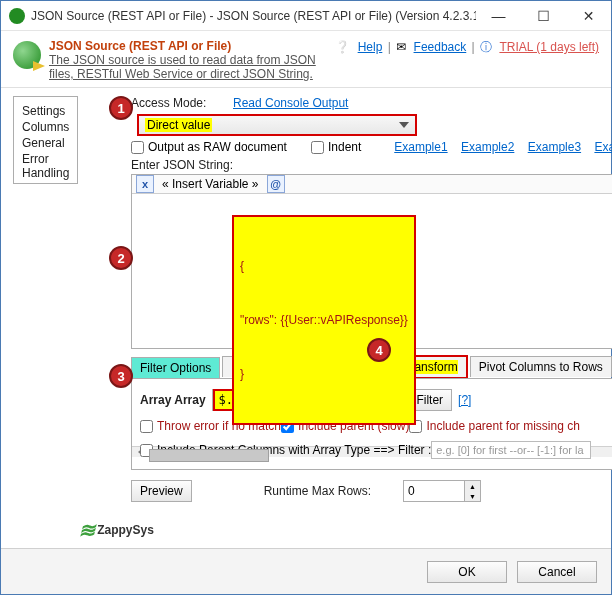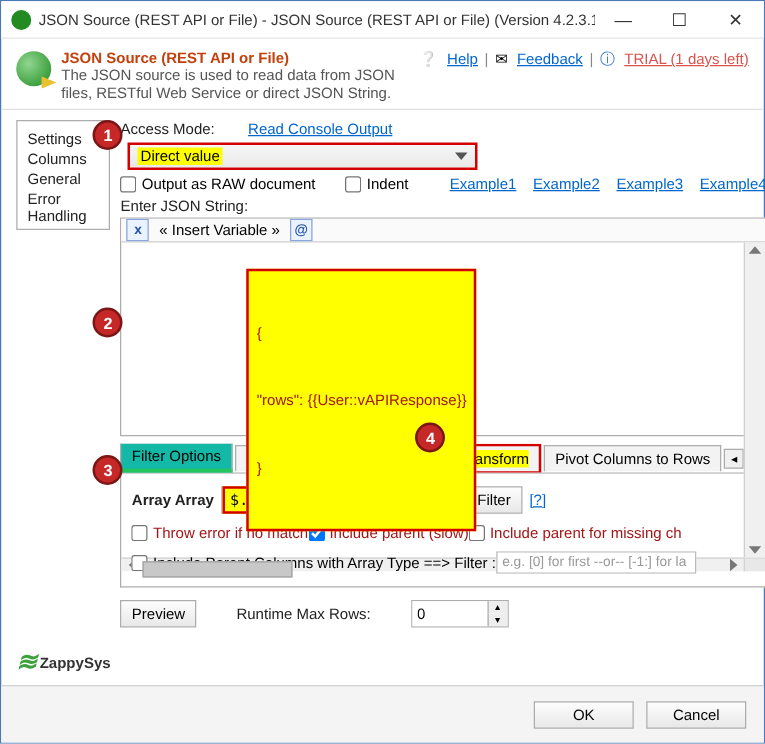--- a/index.html
+++ b/index.html
@@ -8,27 +8,27 @@
   .titlebar { height: 30px; background: #fff; border-bottom: 1px solid #e5e5e5; display: flex; align-items: center; padding-left: 8px; }
   .titlebar .icon { width: 16px; height: 16px; background: #228b22; border-radius: 50%; margin-right: 6px; flex: none; }
   .titlebar .title { flex: 1; color: #333; white-space: nowrap; overflow: hidden; }
   .tbuttons { display: flex; height: 100%; }
   .tbuttons div { width: 45px; display: flex; align-items: center; justify-content: center; color: #333; font-size: 14px; }
   .header { padding: 8px 12px 6px 12px; border-bottom: 1px solid #e0e0e0; display: flex; align-items: flex-start; gap: 8px; }
   .header .bigicon { width: 28px; height: 28px; background: radial-gradient(circle at 35% 35%, #8fd68f, #1f8b1f); border-radius: 50%; position: relative; flex: none; margin-top: 2px; }
   .header .bigicon::after { content: ""; position: absolute; right: -4px; bottom: -2px; width: 12px; height: 10px; background: #e8c030; clip-path: polygon(0 0,100% 50%,0 100%); }
   .header .htext { flex: 1; }
   .header .htext .htitle { font-weight: bold; color: #c2410c; }
-  .header .htext .hdesc { color: #555; }
+  .header .htext .hdesc { color: #555; text-decoration: underline; }
   .header .links { text-align: right; white-space: nowrap; }
   .header .links a { color: #0066cc; text-decoration: underline; margin-left: 4px; }
   .header .links .sep { color: #888; margin: 0 2px; }
   .header .links .trial { color: #d9534f; text-decoration: underline; }
   .body { display: flex; padding: 8px 12px 8px 12px; gap: 8px; height: 466px; }
-  .sidecol { width: 110px; display:flex; flex-direction:column; }
+  .sidecol { width: 110px; display:flex; }
   .sidebar { border: 1px solid #adadad; padding: 6px 8px; background: #fff; height: 88px; }
   .sidebar div { padding: 1px 0; color: #222; }
   .logo { margin-top: auto; font-weight: bold; font-size: 16px; color: #333; display:flex; align-items:center; gap:2px; padding-bottom:4px; }
   .logo .z { color: #3da03d; font-style: italic; font-size:20px; }
   .main { flex: 1; position: relative; }
   .row { display: flex; align-items: center; gap: 6px; margin-bottom: 4px; }
   .label { color: #222; }
   .link { color: #0066cc; text-decoration: underline; cursor: pointer; }
   .dropdown { width: 280px; height: 22px; border: 2px solid #d40000; background: linear-gradient(#f7f7f7,#e8e8e8); display: flex; align-items: center; padding: 0 6px; position: relative; }
   .dropdown .caret { position: absolute; right: 6px; top: 50%; transform: translateY(-50%); border-left: 5px solid transparent; border-right: 5px solid transparent; border-top: 6px solid #555; }
@@ -48,21 +48,21 @@
   .vscroll::after { bottom:3px; border-top:6px solid #777; }
   .hscroll-row { height: 17px; background: #f0f0f0; border-top: 1px solid #d0d0d0; display:flex; }
   .hscroll-row .harrow { width:17px; display:flex; align-items:center; justify-content:center; }
   .hscroll-row .harrow span { width:0;height:0; border-top:5px solid transparent; border-bottom:5px solid transparent; }
   .hscroll-row .harrow.left span { border-right:6px solid #777; }
   .hscroll-row .harrow.right span { border-left:6px solid #777; }
   .hscroll-row .htrack { flex:1; position:relative; }
   .hscroll-row .hthumb { position:absolute; left:0; top:2px; height:13px; width:120px; background:#c8c8c8; border:1px solid #a0a0a0; }
   .tabstrip { display: flex; align-items: center; border-bottom: 1px solid #adadad; margin-top: 6px; height: 24px; overflow:hidden; }
   .tab { padding: 3px 8px; border: 1px solid #adadad; border-bottom: none; background: #f3f3f3; margin-right: 2px; white-space: nowrap; }
-  .tab.active { background: #14b8a6; border-bottom: 6px solid #22c55e; position: relative; top: 1px; }
+  .tab.active { background: #5eead4; border-bottom: 1px solid #22c55e; position: relative; top: 1px; }
   .tab.hltab { border: 2px solid #d40000; }
   .tab.hltab span { background: #ffff00; }
   .tabnav { margin-left: auto; display:flex; gap:2px; }
   .tabnav div { width:16px; height:16px; border:1px solid #adadad; background:#f0f0f0; display:flex; align-items:center; justify-content:center; font-size:10px; }
   .tabpane { border: 1px solid #adadad; border-top: none; padding: 10px 8px; background:#fff; }
   .field { display:inline-flex; align-items:center; border:1px solid #adadad; height:22px; }
   .field .hlcell { border:2px solid #d40000; background:#ffff00; padding:0 4px; height:22px; display:flex; align-items:center; font-family:Consolas,monospace; }
   .field .rest { width:60px; height:100%; }
   .btn { height: 22px; border: 1px solid #adadad; background: linear-gradient(#fdfdfd,#e8e8e8); padding: 0 8px; display:inline-flex; align-items:center; gap:4px; cursor:pointer; }
   .q { color:#0066cc; text-decoration:underline; }
@@ -235,21 +235,21 @@
               <span>Include Parent Columns with Array Type ==&gt; Filter :</span>
             </label>
           <div class="ghost">e.g. [0] for first --or-- [-1:] for la</div>
         </div>
       </div>
 
       <div class="footer-row">
         <div class="btn">
             <span>Preview</span>
           </div>
-        <span style="" class="label">Runtime Max Rows:</span>
+        <span style="margin-left:40px;" class="label">Runtime Max Rows:</span>
         <div class="spin">
           <input value="0" style="">
           <div class="sbtns">
               <div>▲</div>
               <div>▼</div>
             </div>
         </div>
       </div>
     </div>
   </div>

